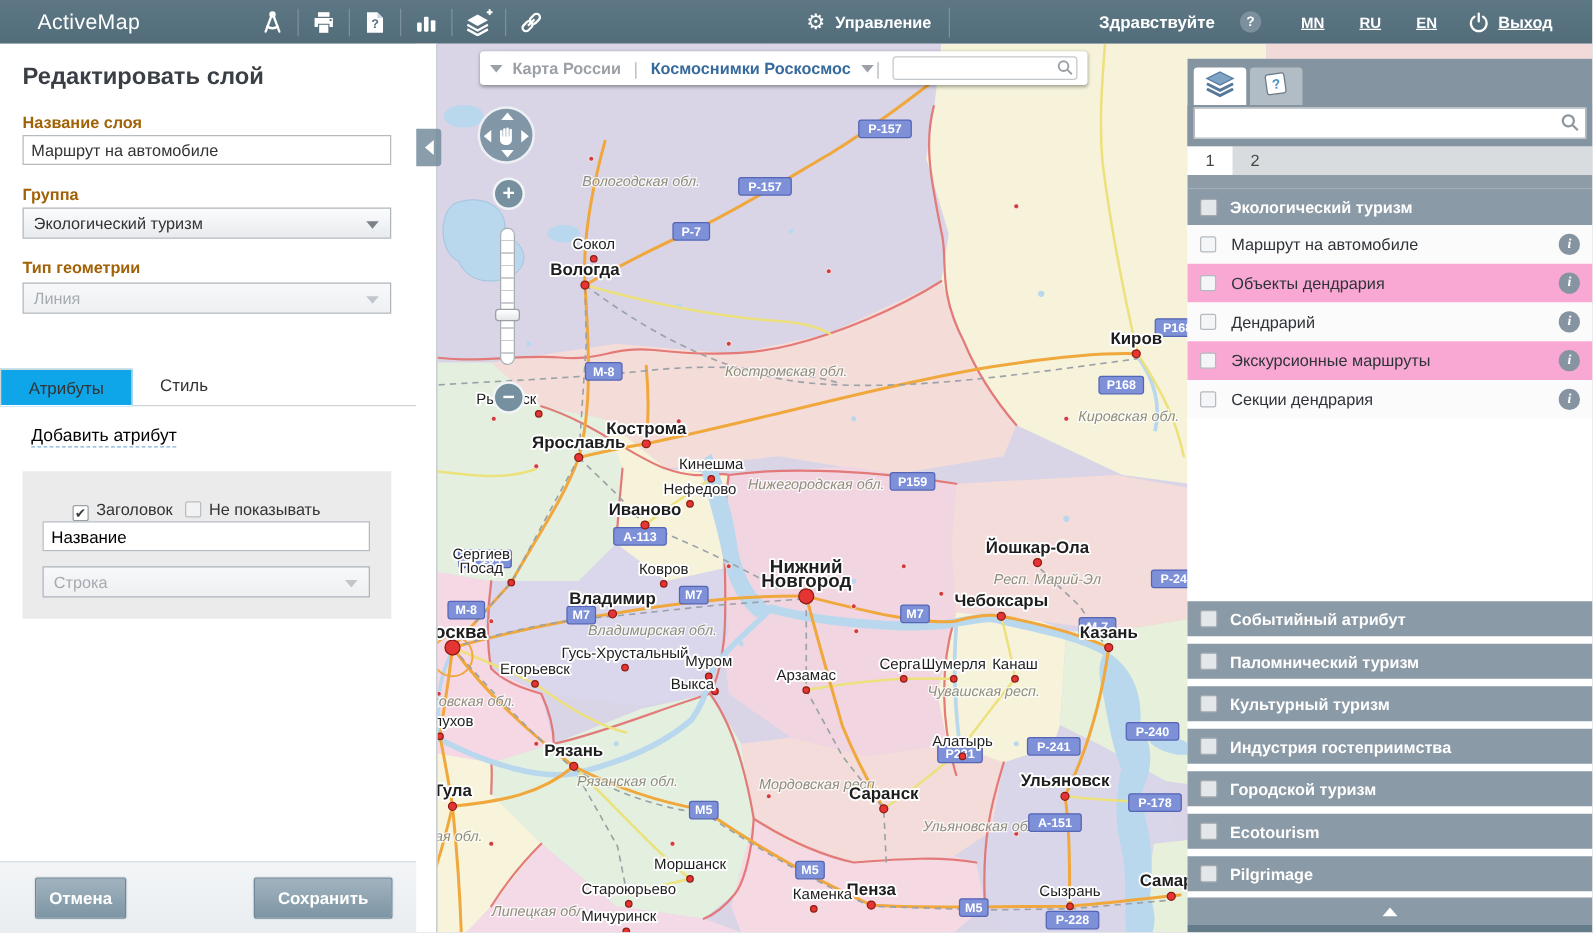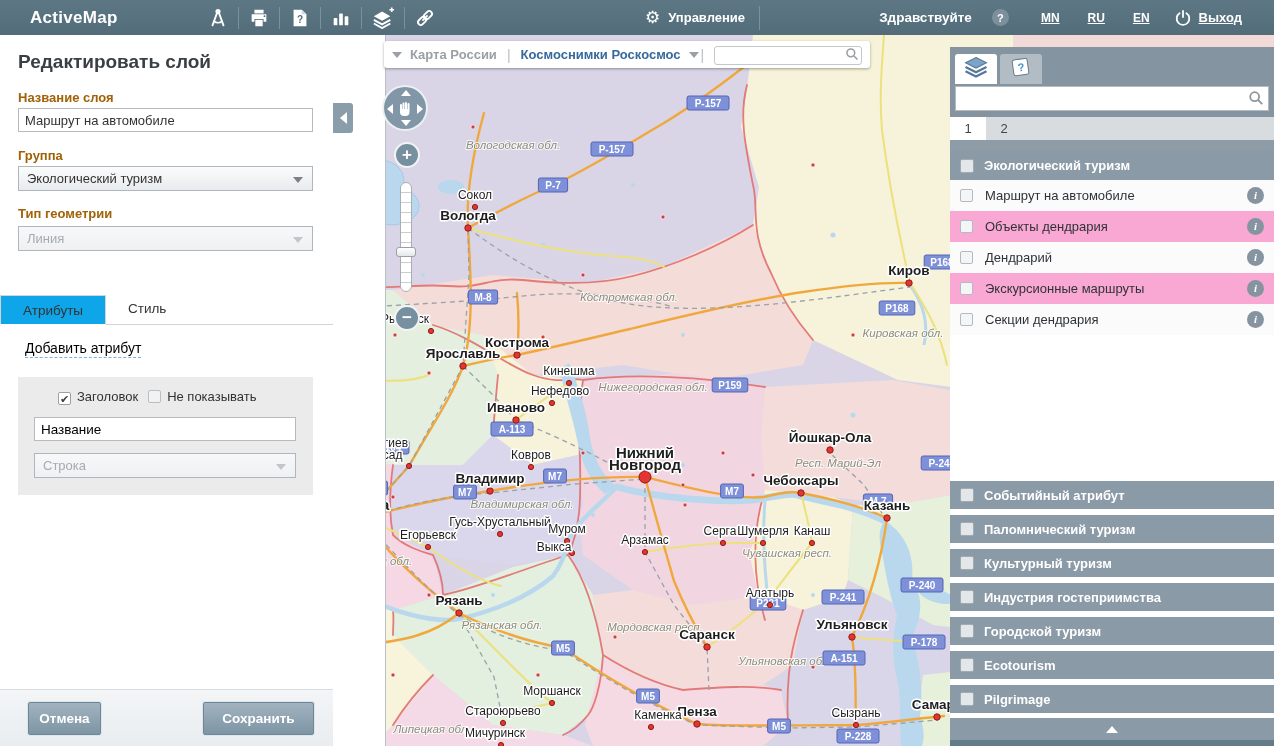--- a/index.html
+++ b/index.html
@@ -3,38 +3,38 @@
 <meta charset="utf-8">
 <style>
   html,body{margin:0;padding:0;background:#e6e9ec;}
   *{box-sizing:border-box;}
   #app{position:relative;width:1274px;height:746px;overflow:hidden;background:#fff;
        font-family:"Liberation Sans",sans-serif;color:#333;}
 
   
   #topbar{position:absolute;left:0;top:0;width:1274px;height:35px;background:linear-gradient(#5d7884,#526c7a);
           display:flex;align-items:center;color:#fff;}
-  #logo{margin-left:30px;width:168px;font-size:17px;font-weight:bold;letter-spacing:.3px;}
+  #logo{margin-left:30px;width:168px;font-size:17px;font-weight:normal;letter-spacing:.3px;}
   #tools{display:flex;align-items:center;}
   .htool{padding:0 9px;display:flex;align-items:center;cursor:pointer;height:35px;}
   .hsep{width:1px;height:22px;background:#7d919c;}
   #mgmt{display:flex;align-items:center;margin-left:200px;cursor:pointer;}
   #mgmt .gear{font-size:17px;margin-right:8px;line-height:1;}
   #mgmt .lbl{font-size:13px;font-weight:bold;}
   #mgmt-sep{width:1px;height:24px;background:#7d919c;margin-left:14px;}
   #greeting{margin-left:auto;font-size:13.5px;font-weight:bold;}
   #help-badge{margin-left:20px;width:17px;height:17px;border-radius:50%;background:#7b909c;color:#fff;
               font-size:11px;font-weight:bold;display:flex;align-items:center;justify-content:center;cursor:pointer;}
   #langs{display:flex;margin-left:32px;gap:28px;}
   .lang{font-size:12px;font-weight:bold;text-decoration:underline;cursor:pointer;}
   #power{margin-left:24px;display:flex;align-items:center;cursor:pointer;}
   #logout{margin-left:7px;margin-right:32px;font-size:13px;font-weight:bold;text-decoration:underline;cursor:pointer;}
 
   
-  #left-panel{position:absolute;left:0;top:35px;width:386px;height:711px;background:#fff;
+  #left-panel{position:absolute;left:0;top:35px;width:350px;height:711px;background:#fff;
               border-right:1px solid #b8bfc5;}
   #lp-title{position:absolute;left:18px;top:16px;font-size:19px;font-weight:bold;color:#3a3f45;}
   .lp-label{position:absolute;left:18px;font-size:13px;font-weight:bold;color:#a16207;}
   .lp-input{position:absolute;left:18px;width:295px;height:24px;border:1px solid #b6bbc0;background:#fff;
             font-family:"Liberation Sans",sans-serif;font-size:13px;color:#333;padding:0 6px;}
   .lp-select{position:absolute;left:18px;width:295px;height:25px;border:1px solid #b0b6bc;
              background:linear-gradient(#fbfcfc,#e8ebee);font-size:13px;color:#333;
              display:flex;align-items:center;padding:0 26px 0 8px;cursor:pointer;}
   .lp-select.disabled{background:linear-gradient(#f7f8f9,#eef0f2);color:#a6abb1;cursor:default;}
   .sel-arrow{position:absolute;right:9px;top:10px;width:0;height:0;border-left:5px solid transparent;
@@ -44,21 +44,21 @@
            display:flex;align-items:flex-end;background:#fff;}
   .lp-tab{height:30px;line-height:30px;padding:0 22px;font-size:13.5px;color:#333;cursor:pointer;}
   .lp-tab.active{background:#0ea5e9;border:1px solid #cfd5d9;border-bottom:1px solid #fff;margin-bottom:-1px;}
   .lp-tab.inactive{font-weight:normal;}
   #add-attr{position:absolute;left:25px;top:305px;font-size:14px;color:#000000;cursor:pointer;
             border-bottom:1px dashed #7fb0d9;padding-bottom:1px;}
   #attr-box{position:absolute;left:18px;top:342px;width:295px;height:118px;background:#ebebec;}
   .cbx{display:inline-block;width:13px;height:13px;background:#fff;border:1px solid #9aa0a5;border-radius:2px;
        font-size:11px;line-height:12px;text-align:center;color:#3a3f44;vertical-align:-2px;cursor:pointer;}
   .cbx.unchecked{background:#f1f2f3;border-color:#b9bec2;}
-  #attr-cb-row{position:absolute;left:16px;top:12px;font-size:13px;color:#333;padding-left:24px;}
+  #attr-cb-row{position:absolute;left:16px;top:23px;font-size:13px;color:#333;padding-left:24px;}
   #attr-cb-row .cblbl{margin:0 10px 0 6px;}
   #attr-name{position:absolute;left:16px;top:40px;width:262px;height:24px;border:1px solid #b6bbc0;
              font-family:"Liberation Sans",sans-serif;font-size:13.5px;padding:0 6px;background:#fff;}
   #attr-type{left:16px;top:76px;width:262px;}
   #lp-footer{position:absolute;left:0;bottom:0;width:333px;height:57px;background:linear-gradient(#f3f5f7,#e9edf0);
              border-top:1px solid #d4dade;}
   .lp-btn{position:absolute;top:12px;height:33px;background:linear-gradient(#a2b3bf,#7d95a4);
           border:1px solid #6d8798;border-radius:2px;color:#fff;font-weight:bold;font-size:13.5px;
           font-family:"Liberation Sans",sans-serif;cursor:pointer;box-shadow:0 0 0 1px #dfe5e9;}
   #btn-cancel{left:28px;width:73px;}

